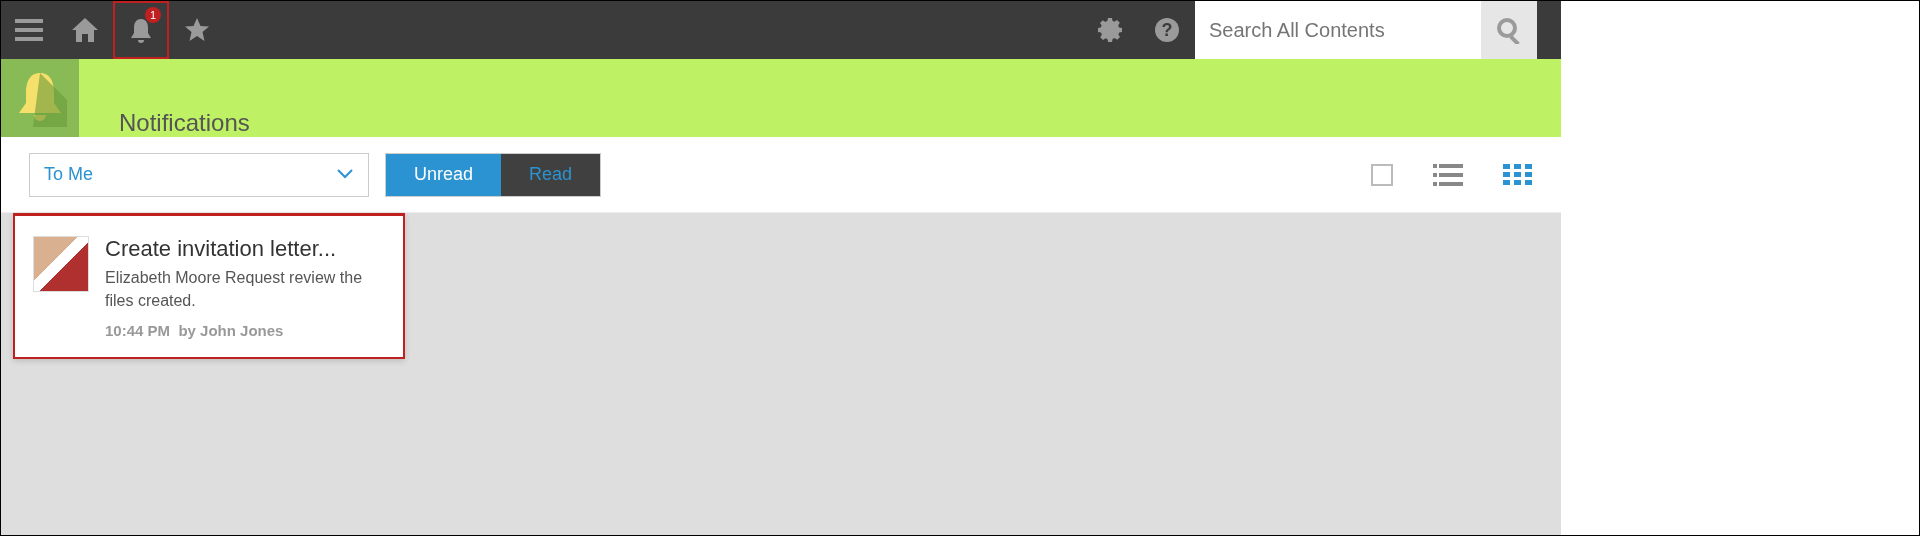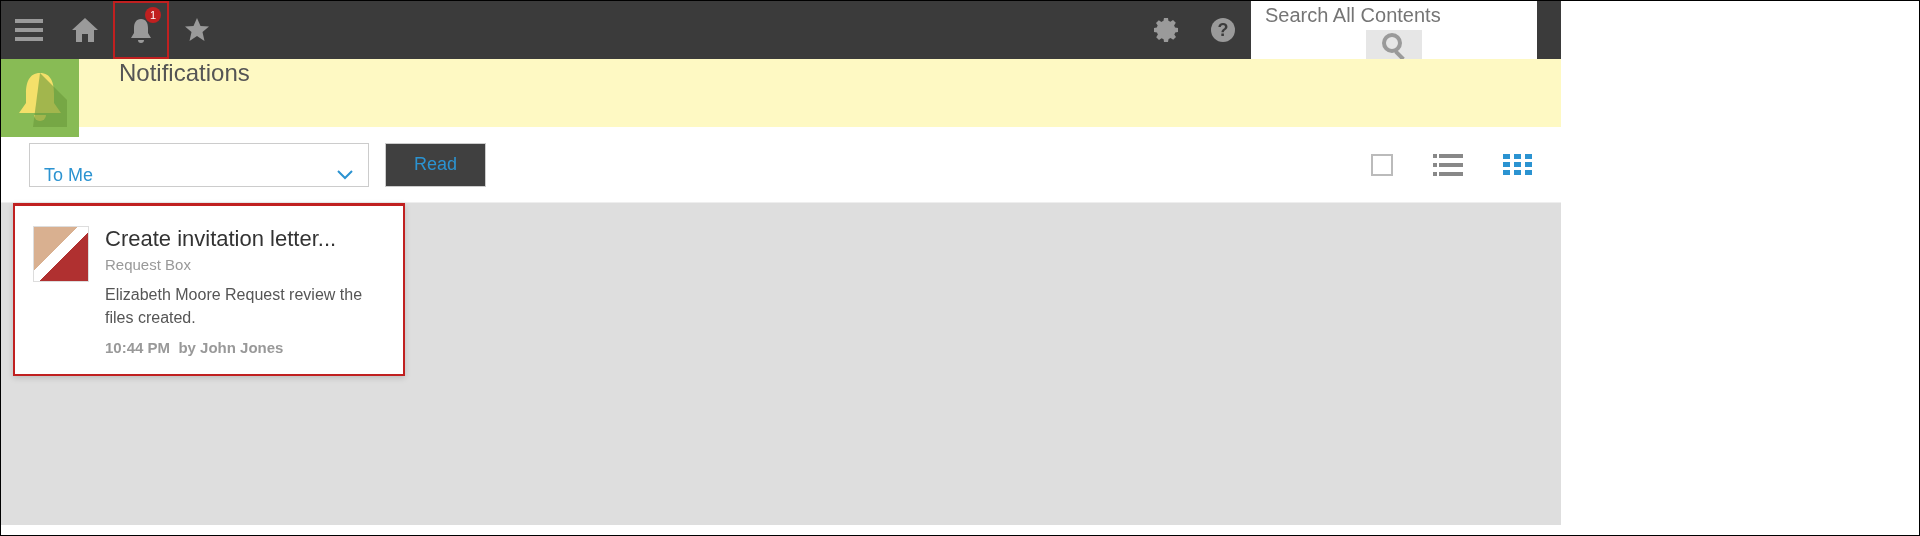--- a/index.html
+++ b/index.html
@@ -51,22 +51,21 @@
   .topbar-right {
     margin-left: auto;
     display: flex;
     align-items: center;
     height: 100%;
   }
   .search-wrap {
     display: flex;
     align-items: center;
     height: 100%;
-    background: #ffffff;
-    flex-direction: column;
+    background: #ec4899;
   }
   .search-input {
     height: 100%;
     border: none;
     font-size: 20px;
     color: #888;
     padding: 0 14px;
     width: 286px;
     outline: none;
     background: #fff;
@@ -78,24 +77,24 @@
     display: flex;
     align-items: center;
     justify-content: center;
     cursor: pointer;
   }
   .search-btn svg { fill: #9a9a9a; }
   .topbar-tail { width: 24px; height: 100%; background: #3b3b3b; }
 
   
   .page-header {
-    height: 68px;
-    background: #fef9c3;
-    display: flex;
-    align-items: flex-start;
+    height: 78px;
+    background: #bef264;
+    display: flex;
+    align-items: flex-end;
   }
   .header-icon {
     width: 78px;
     height: 78px;
     background: #88bb55;
     display: flex;
     align-items: center;
     justify-content: center;
     position: relative;
     overflow: hidden;
@@ -114,21 +113,21 @@
     border-bottom: 1px solid #eee;
     display: flex;
     align-items: center;
     padding: 0 28px;
   }
   .filter-select {
     border: 1px solid #ccc;
     height: 44px;
     width: 340px;
     display: flex;
-    align-items: flex-end;
+    align-items: center;
     padding: 0 14px;
     color: #2b93d1;
     font-size: 18px;
     cursor: pointer;
     justify-content: space-between;
   }
   .chev { color: #2b93d1; }
   .seg {
     margin-left: 16px;
     display: flex;
@@ -280,20 +279,21 @@
   <div class="filter-bar">
     <div class="filter-select">
       <span>To Me</span>
       <span class="chev">
         <svg width="18" height="12" viewBox="0 0 18 12">
             <path fill="none" stroke="#2b93d1" stroke-width="2" d="M2 2 L9 9 L16 2"></path>
           </svg>
       </span>
     </div>
     <div class="seg">
+      <button class="active">Unread</button>
       <button>Read</button>
     </div>
     <div class="filter-right">
       <div class="checkbox"></div>
       <div class="view-icon">
         <svg width="30" height="22" viewBox="0 0 30 22">
           <rect x="0" y="0" width="4" height="4" fill="#888"></rect>
             <rect x="6" y="0" width="24" height="4" fill="#888"></rect>
           <rect x="0" y="9" width="4" height="4" fill="#888"></rect>
             <rect x="6" y="9" width="24" height="4" fill="#888"></rect>
@@ -318,21 +318,20 @@
       </div>
     </div>
   </div>
 
   <div class="content">
     <div class="card">
       <div class="card-inner">
         <div class="avatar"></div>
         <div class="card-body">
           <div class="card-title">Create invitation letter...</div>
-          <div class="card-sub">Request Box</div>
           <div class="card-msg">Elizabeth Moore Request review the files created.</div>
           <div class="card-meta">
             <span>10:44 PM</span>&nbsp;&nbsp;<span>by</span> <span>John Jones</span>
           </div>
         </div>
       </div>
     </div>
   </div>
 
 </div>

